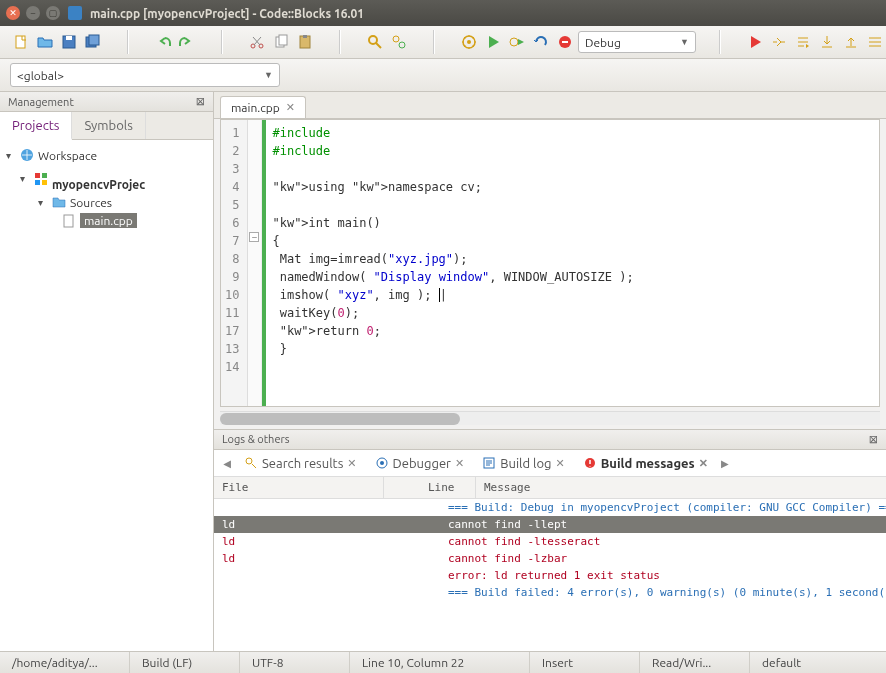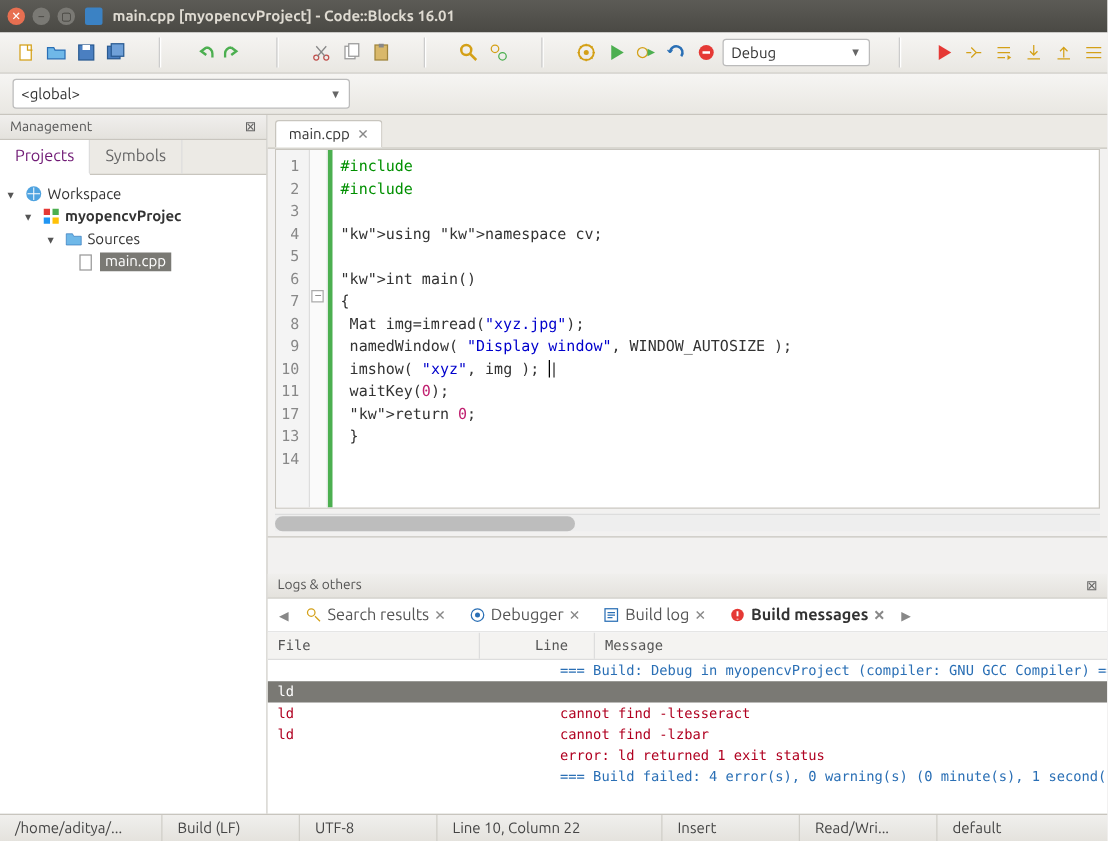--- a/index.html
+++ b/index.html
@@ -24,40 +24,40 @@
 .mgmt-tabs { display: flex; border-bottom: 1px solid #c8c5be; background: #eceae5; }
 .mgmt-tab { padding: 6px 12px; font-size: 13px; color: #666; cursor: pointer; border-right: 1px solid #ddd; }
 .mgmt-tab.active { background: #fff; color: #701a75; border-bottom: 2px solid #fff; margin-bottom: -1px; }
 .tree { flex: 1; background: #fff; padding: 6px 4px; font-size: 12px; overflow: auto; }
 .tree-row { display: flex; align-items: center; gap: 4px; padding: 2px 2px; cursor: pointer; white-space: nowrap; }
 .tree-indent1 { padding-left: 16px; }
 .tree-indent2 { padding-left: 34px; }
 .tree-indent3 { padding-left: 58px; }
 .tree-toggle { width: 10px; font-size: 10px; color: #555; }
 .tree-icon { width: 14px; height: 14px; display: inline-flex; align-items: center; justify-content: center; }
-.tree-label.bold { font-weight: bold; }
+.tree-label.bold { font-weight: bold; margin-top: 12px; }
 .tree-label.selected { background: #7a7974; color: #fff; padding: 1px 4px; }
 .right-area { flex: 1; display: flex; flex-direction: column; overflow: hidden; }
 .editor-tabs { background: #eceae5; border-bottom: 1px solid #c8c5be; padding: 4px 6px 0 6px; display: flex; }
 .editor-tab { background: #fff; border: 1px solid #c8c5be; border-bottom: none; padding: 4px 10px; font-size: 12px; display: flex; align-items: center; gap: 6px; border-radius: 3px 3px 0 0; cursor: pointer; }
 .tab-close { font-size: 11px; color: #888; cursor: pointer; }
 .editor-wrap { flex: 1; background: #fff; border: 1px solid #c8c5be; margin: 0 6px 4px 6px; display: flex; overflow: hidden; font-family: "DejaVu Sans Mono", monospace; font-size: 12px; }
 .gutter { background: #f4f4f4; color: #888; text-align: right; padding: 4px 8px 4px 4px; border-right: 1px solid #ddd; line-height: 18px; user-select: none; }
 .fold-col { width: 14px; background: #fafafa; border-right: 1px solid #eee; position: relative; }
 .fold-mark { position: absolute; left: 1px; font-size: 9px; color: #888; border: 1px solid #aaa; width: 10px; height: 10px; line-height: 8px; text-align: center; background: #fff; }
 .change-bar { width: 4px; background: #4caf50; }
 .code { flex: 1; padding: 4px 6px; line-height: 18px; white-space: pre; overflow: auto; position: relative; }
 .code .pp { color: #009000; }
 .code .str { color: #0000cc; }
 .code .num { color: #c02070; }
 .code .cursor { border-left: 1px solid #000; }
 .hscroll { height: 14px; background: #eee; border-top: 1px solid #ddd; margin: 0 6px 4px 6px; position: relative; }
 .hscroll-thumb { position: absolute; left: 0; top: 1px; height: 12px; width: 240px; background: #bdbdbd; border-radius: 6px; }
 .logs-panel { border-top: 1px solid #c8c5be; display: flex; flex-direction: column; height: 222px; }
-.logs-title { background: linear-gradient(#f0efed,#e4e2dd); border-bottom: 1px solid #c8c5be; padding: 3px 8px; font-size: 11px; color: #555; display: flex; justify-content: space-between; margin-top: 29px; }
+.logs-title { background: linear-gradient(#f0efed,#e4e2dd); border-bottom: 1px solid #c8c5be; padding: 3px 8px; font-size: 11px; color: #555; display: flex; justify-content: space-between; }
 .logs-tabs { display: flex; align-items: center; padding: 2px 6px; background: #fff; border-bottom: 1px solid #ddd; gap: 2px; }
 .logs-nav { width: 14px; text-align: center; color: #888; cursor: pointer; font-size: 10px; }
 .log-tab { padding: 4px 8px; font-size: 13px; color: #555; display: flex; align-items: center; gap: 4px; cursor: pointer; }
 .log-tab.active { font-weight: bold; color: #333; }
 .log-tab .ico { width: 14px; height: 14px; }
 .log-table { flex: 1; overflow: auto; background: #fff; font-family: "DejaVu Sans Mono", monospace; font-size: 11px; }
 .log-head { display: flex; background: #f4f3f1; border-bottom: 1px solid #ddd; color: #555; }
 .lh-file { width: 170px; padding: 4px 8px; border-right: 1px solid #ddd; }
 .lh-line { width: 56px; padding: 4px 8px; border-right: 1px solid #ddd; margin-left: 36px; }
 .lh-msg { flex: 1; padding: 4px 8px; }
@@ -387,20 +387,21 @@
         </div>
         <div id="log-rows">
             <div class="log-row info">
               <div class="lc-file"></div>
               <div class="lc-line"></div>
               <div class="lc-msg">=== Build: Debug in myopencvProject (compiler: GNU GCC Compiler) ===</div>
             </div>
             <div class="log-row sel">
               <div class="lc-file">ld</div>
               <div class="lc-line"></div>
+              <div class="lc-msg">cannot find -llept</div>
             </div>
             <div class="log-row err">
               <div class="lc-file">ld</div>
               <div class="lc-line"></div>
               <div class="lc-msg">cannot find -ltesseract</div>
             </div>
             <div class="log-row err">
               <div class="lc-file">ld</div>
               <div class="lc-line"></div>
               <div class="lc-msg">cannot find -lzbar</div>

